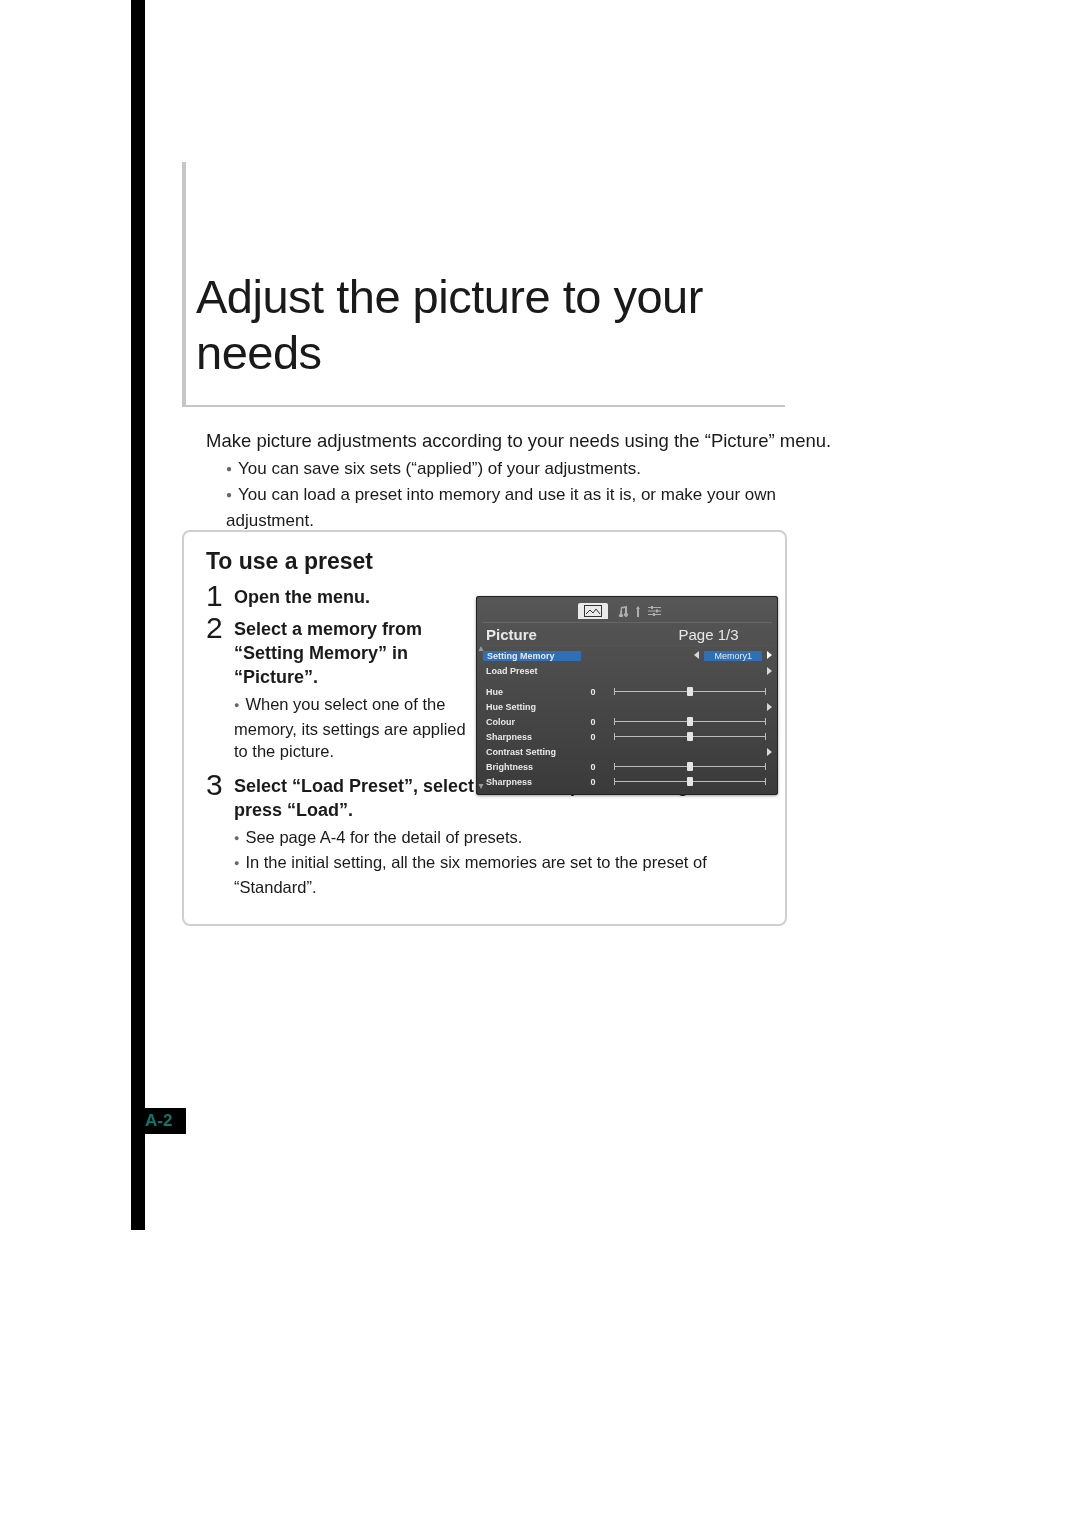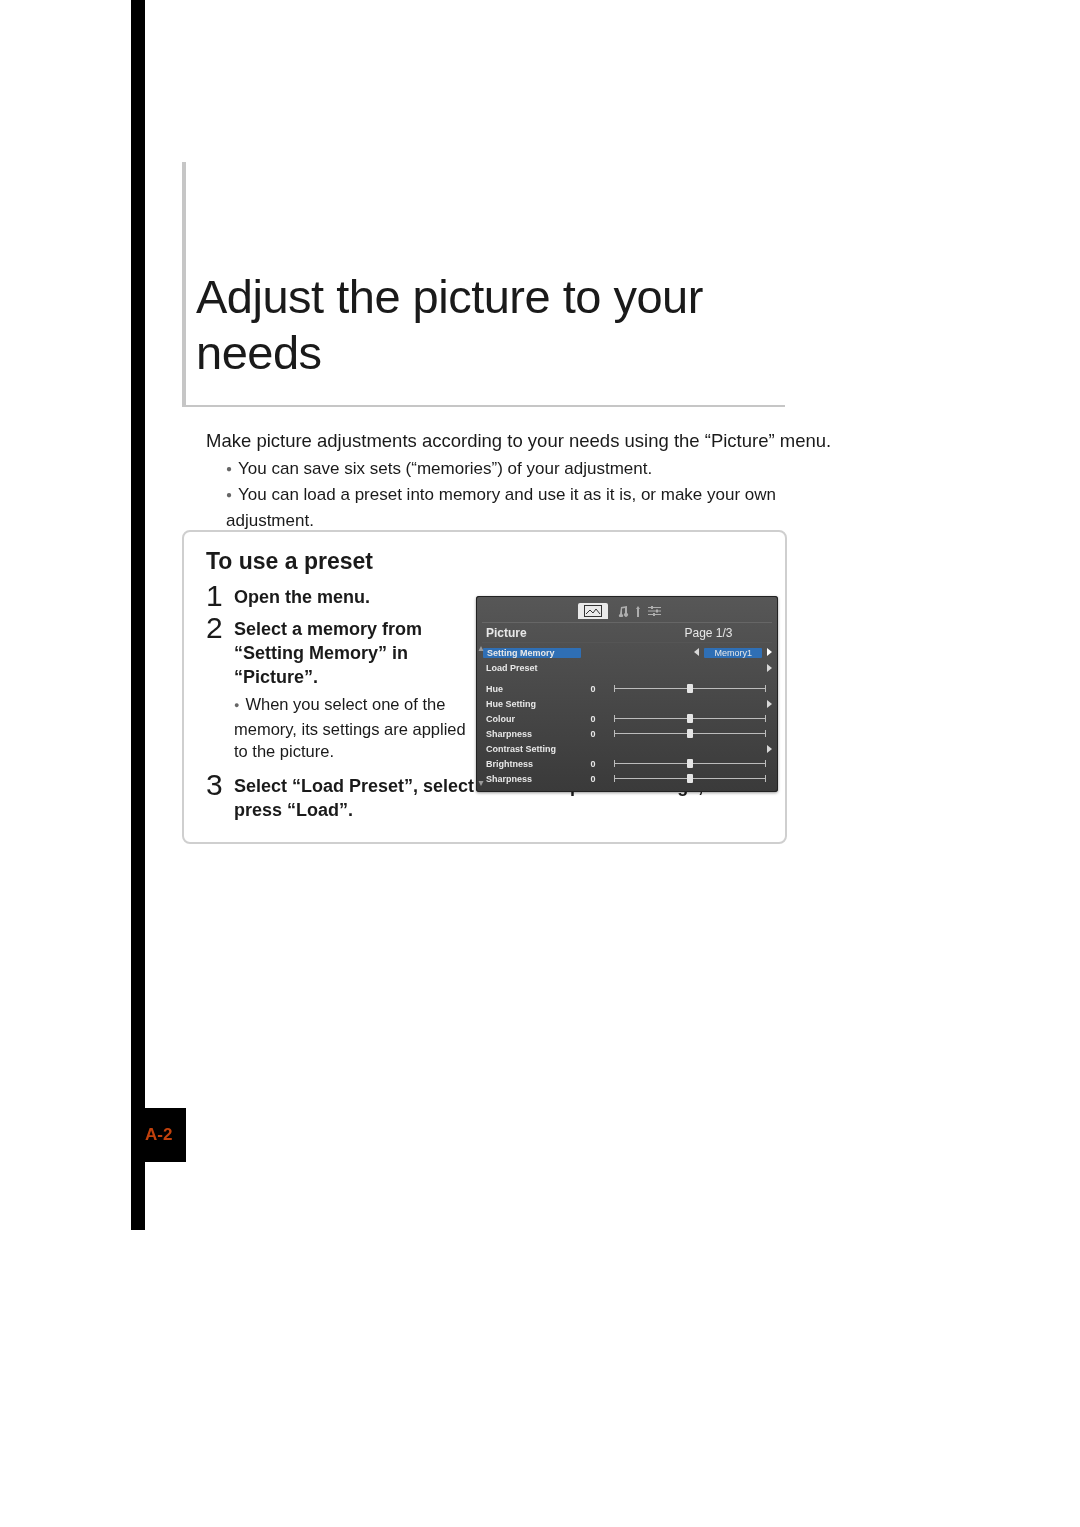--- a/index.html
+++ b/index.html
@@ -160,21 +160,21 @@
   }
   .osd-tab-inactive {
     color: #aeaeae;
     display: inline-flex;
     align-items: center;
     gap: 5px;
     padding: 2px 4px;
   }
   .osd-subhead {
     display: flex;
-    font-size: 12px;
+    font-size: 15px;
     border-bottom: 1px solid #555;
     padding: 3px 0 2px 0;
     gap: 35px;
   }
   .osd-subhead .lcol { width: 130px; padding-left: 4px; font-weight: 700; }
   .osd-subhead .rcol { flex: 1; text-align: center; padding-right: 6px; }
   .osd-rows { margin-top: 2px; }
   .osd-row {
     display: flex;
     align-items: center;
@@ -248,40 +248,40 @@
 
   
   svg { display: block; }
 
   
   .page-tag {
     position: absolute;
     left: 131px;
     top: 1108px;
     background: #000;
-    color: #c2410c;
+    color: #0f766e;
     font-size: 17px;
     font-weight: 700;
-    padding: 17px 14px;
+    padding: 3px 14px;
   }
 </style>
 </head>
 <body>
 
 <div class="page">
   <div class="left-bar"></div>
 
   <div class="title-box">
     <div class="title-text">Adjust the picture to your needs</div>
   </div>
 
   <div class="intro">
     <div>Make picture adjustments according to your needs using the “Picture” menu.</div>
     <ul class="bul-list">
-      <li>You can save six sets (“memories”) of your adjustment.</li>
+      <li>You can save six sets (“applied”) of your adjustments.</li>
       <li>You can load a preset into memory and use it as it is, or make your own adjustment.</li>
     </ul>
   </div>
 
   <div class="card">
     <div class="card-title">To use a preset</div>
     <div class="steps">
       <div class="step">
         <div class="step-num">1</div>
         <div class="step-body"><b>Open the menu.</b></div>
@@ -292,20 +292,24 @@
           <b>Select a memory from “Setting Memory” in “Picture”.</b>
           <ul class="sub">
             <li>When you select one of the memory, its settings are applied to the picture.</li>
           </ul>
         </div>
       </div>
       <div class="step">
         <div class="step-num">3</div>
         <div class="step-body step3-body">
           <b>Select “Load Preset”, select one of the preset settings, and press “Load”.</b>
+          <ul class="sub">
+            <li>See page A-4 for the detail of presets.</li>
+            <li>In the initial setting, all the six memories are set to the preset of “Standard”.</li>
+          </ul>
         </div>
       </div>
     </div>
   </div>
 
   <div class="osd">
     <div class="osd-tabs">
       <span class="osd-tab-active">
         <svg width="18" height="12">
             <rect x="0.5" y="0.5" width="17" height="11" fill="none" stroke="#333"></rect>

